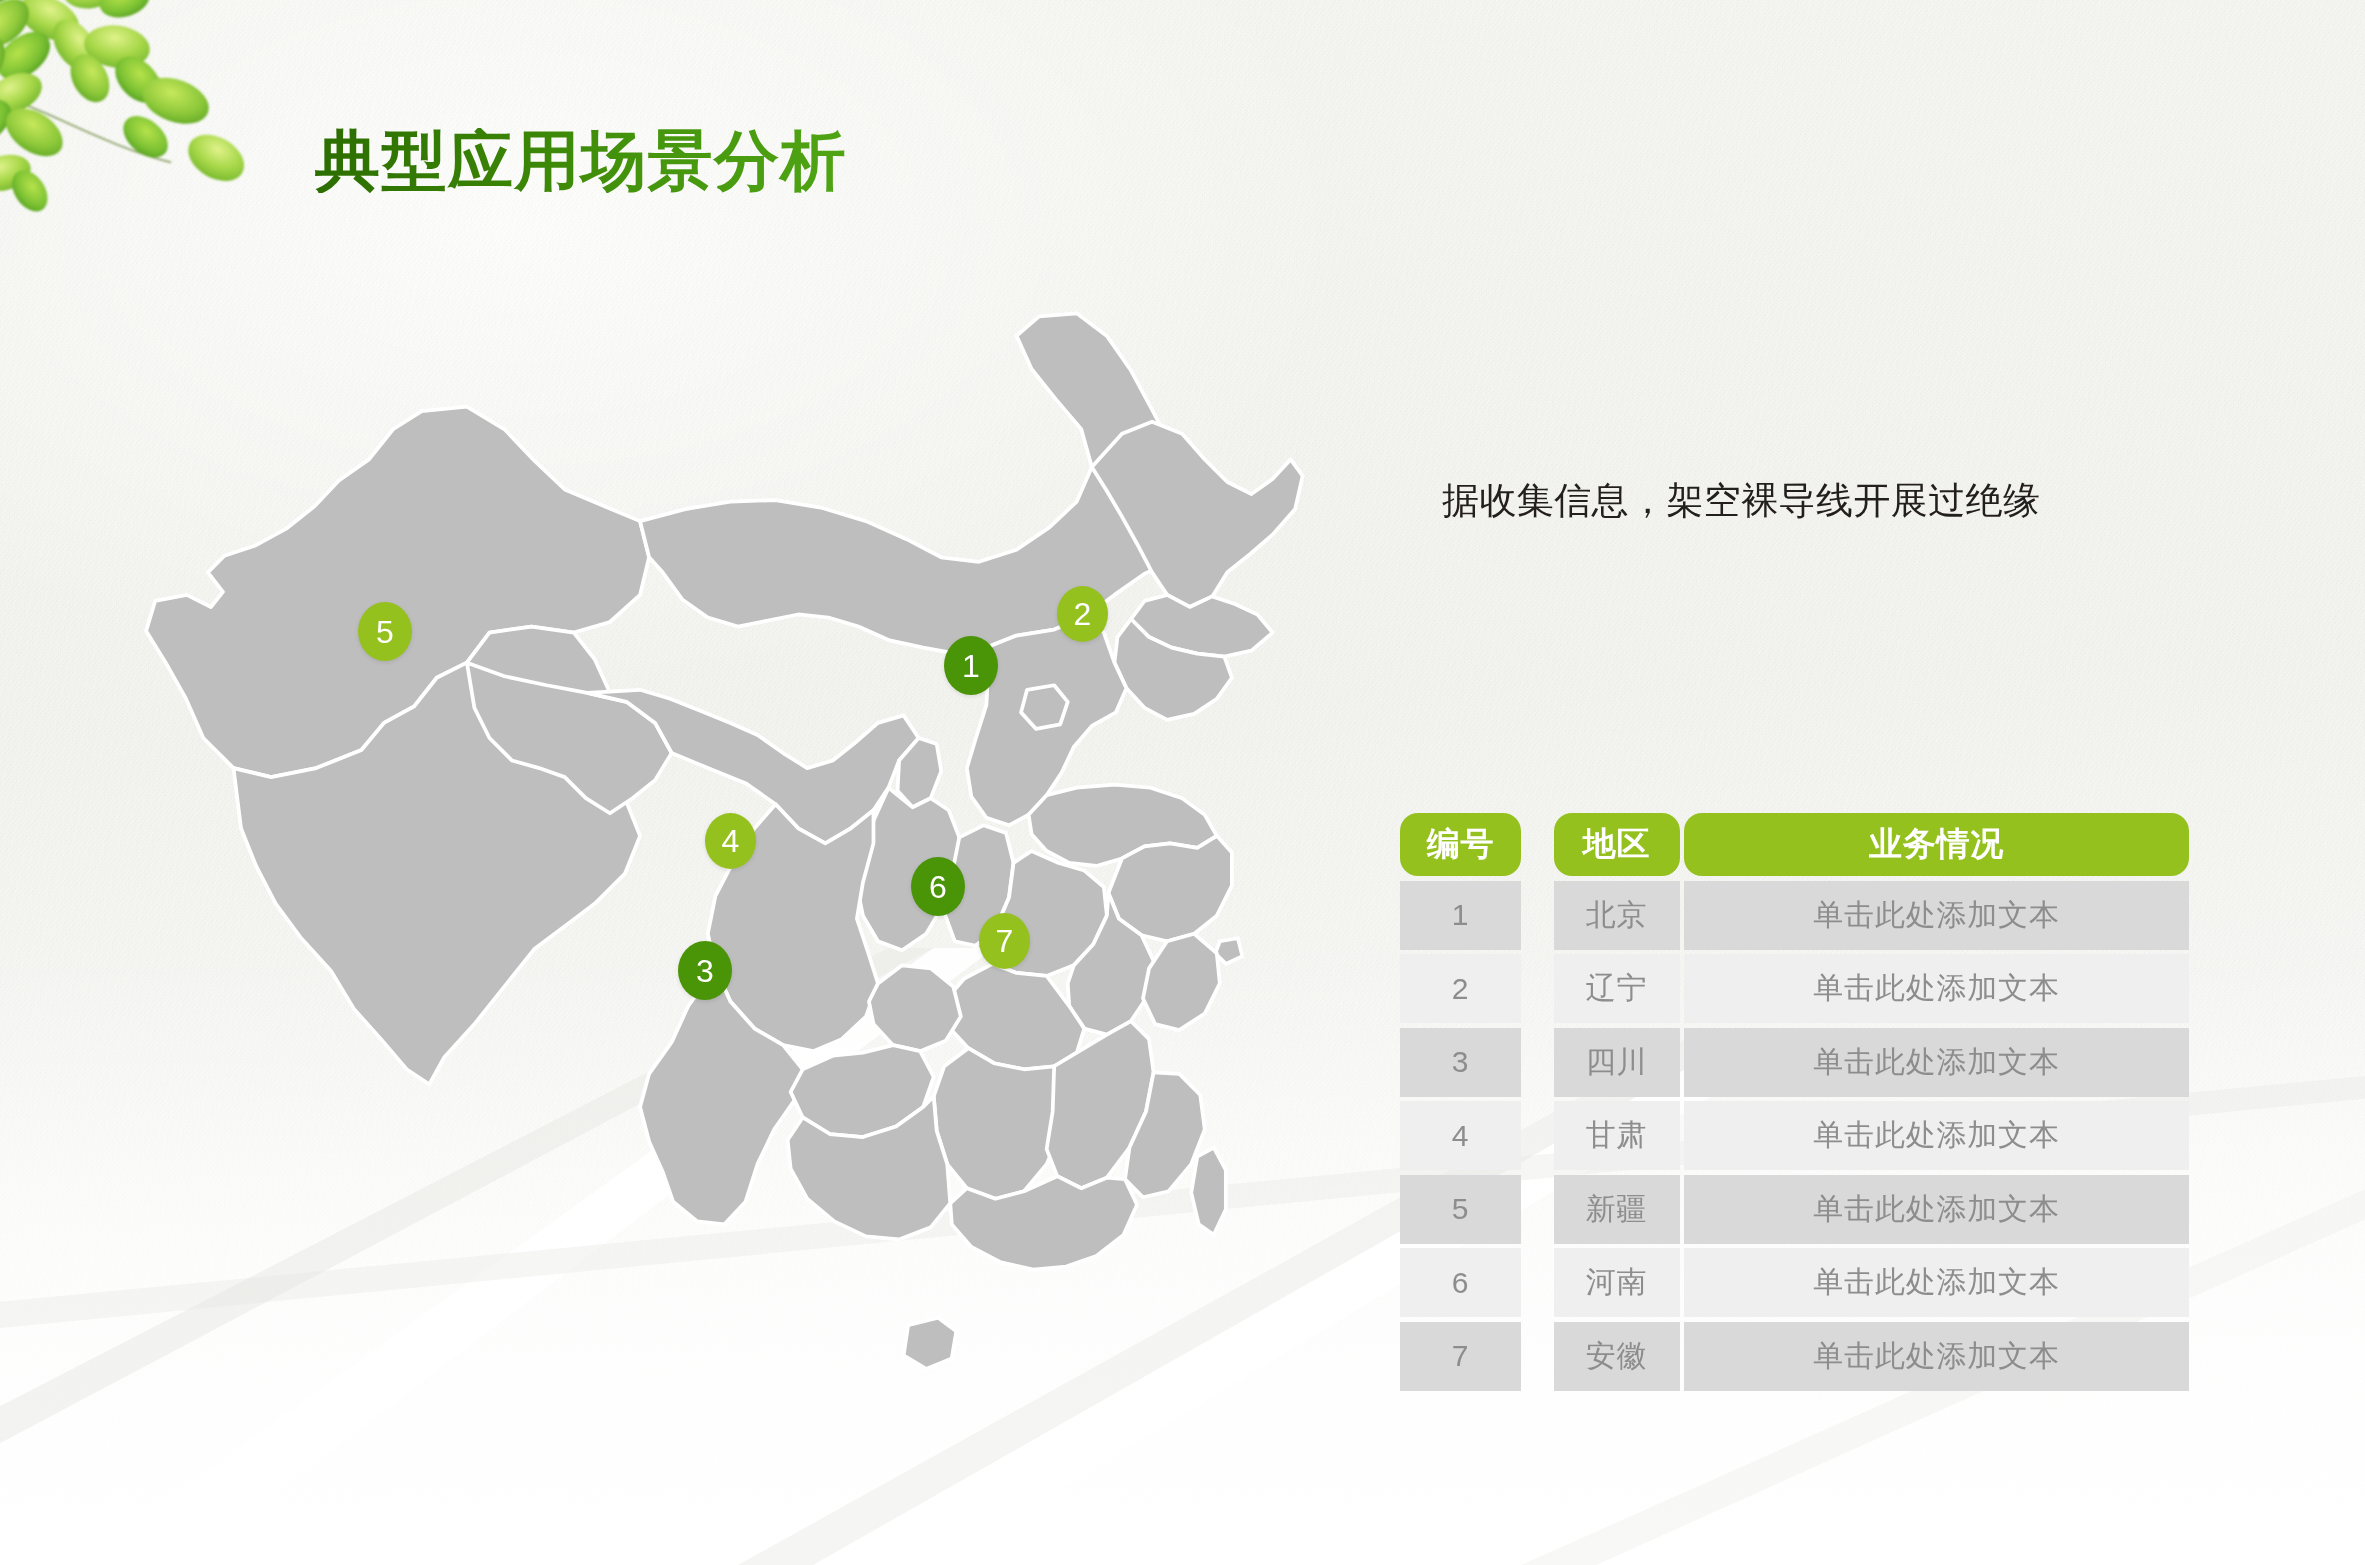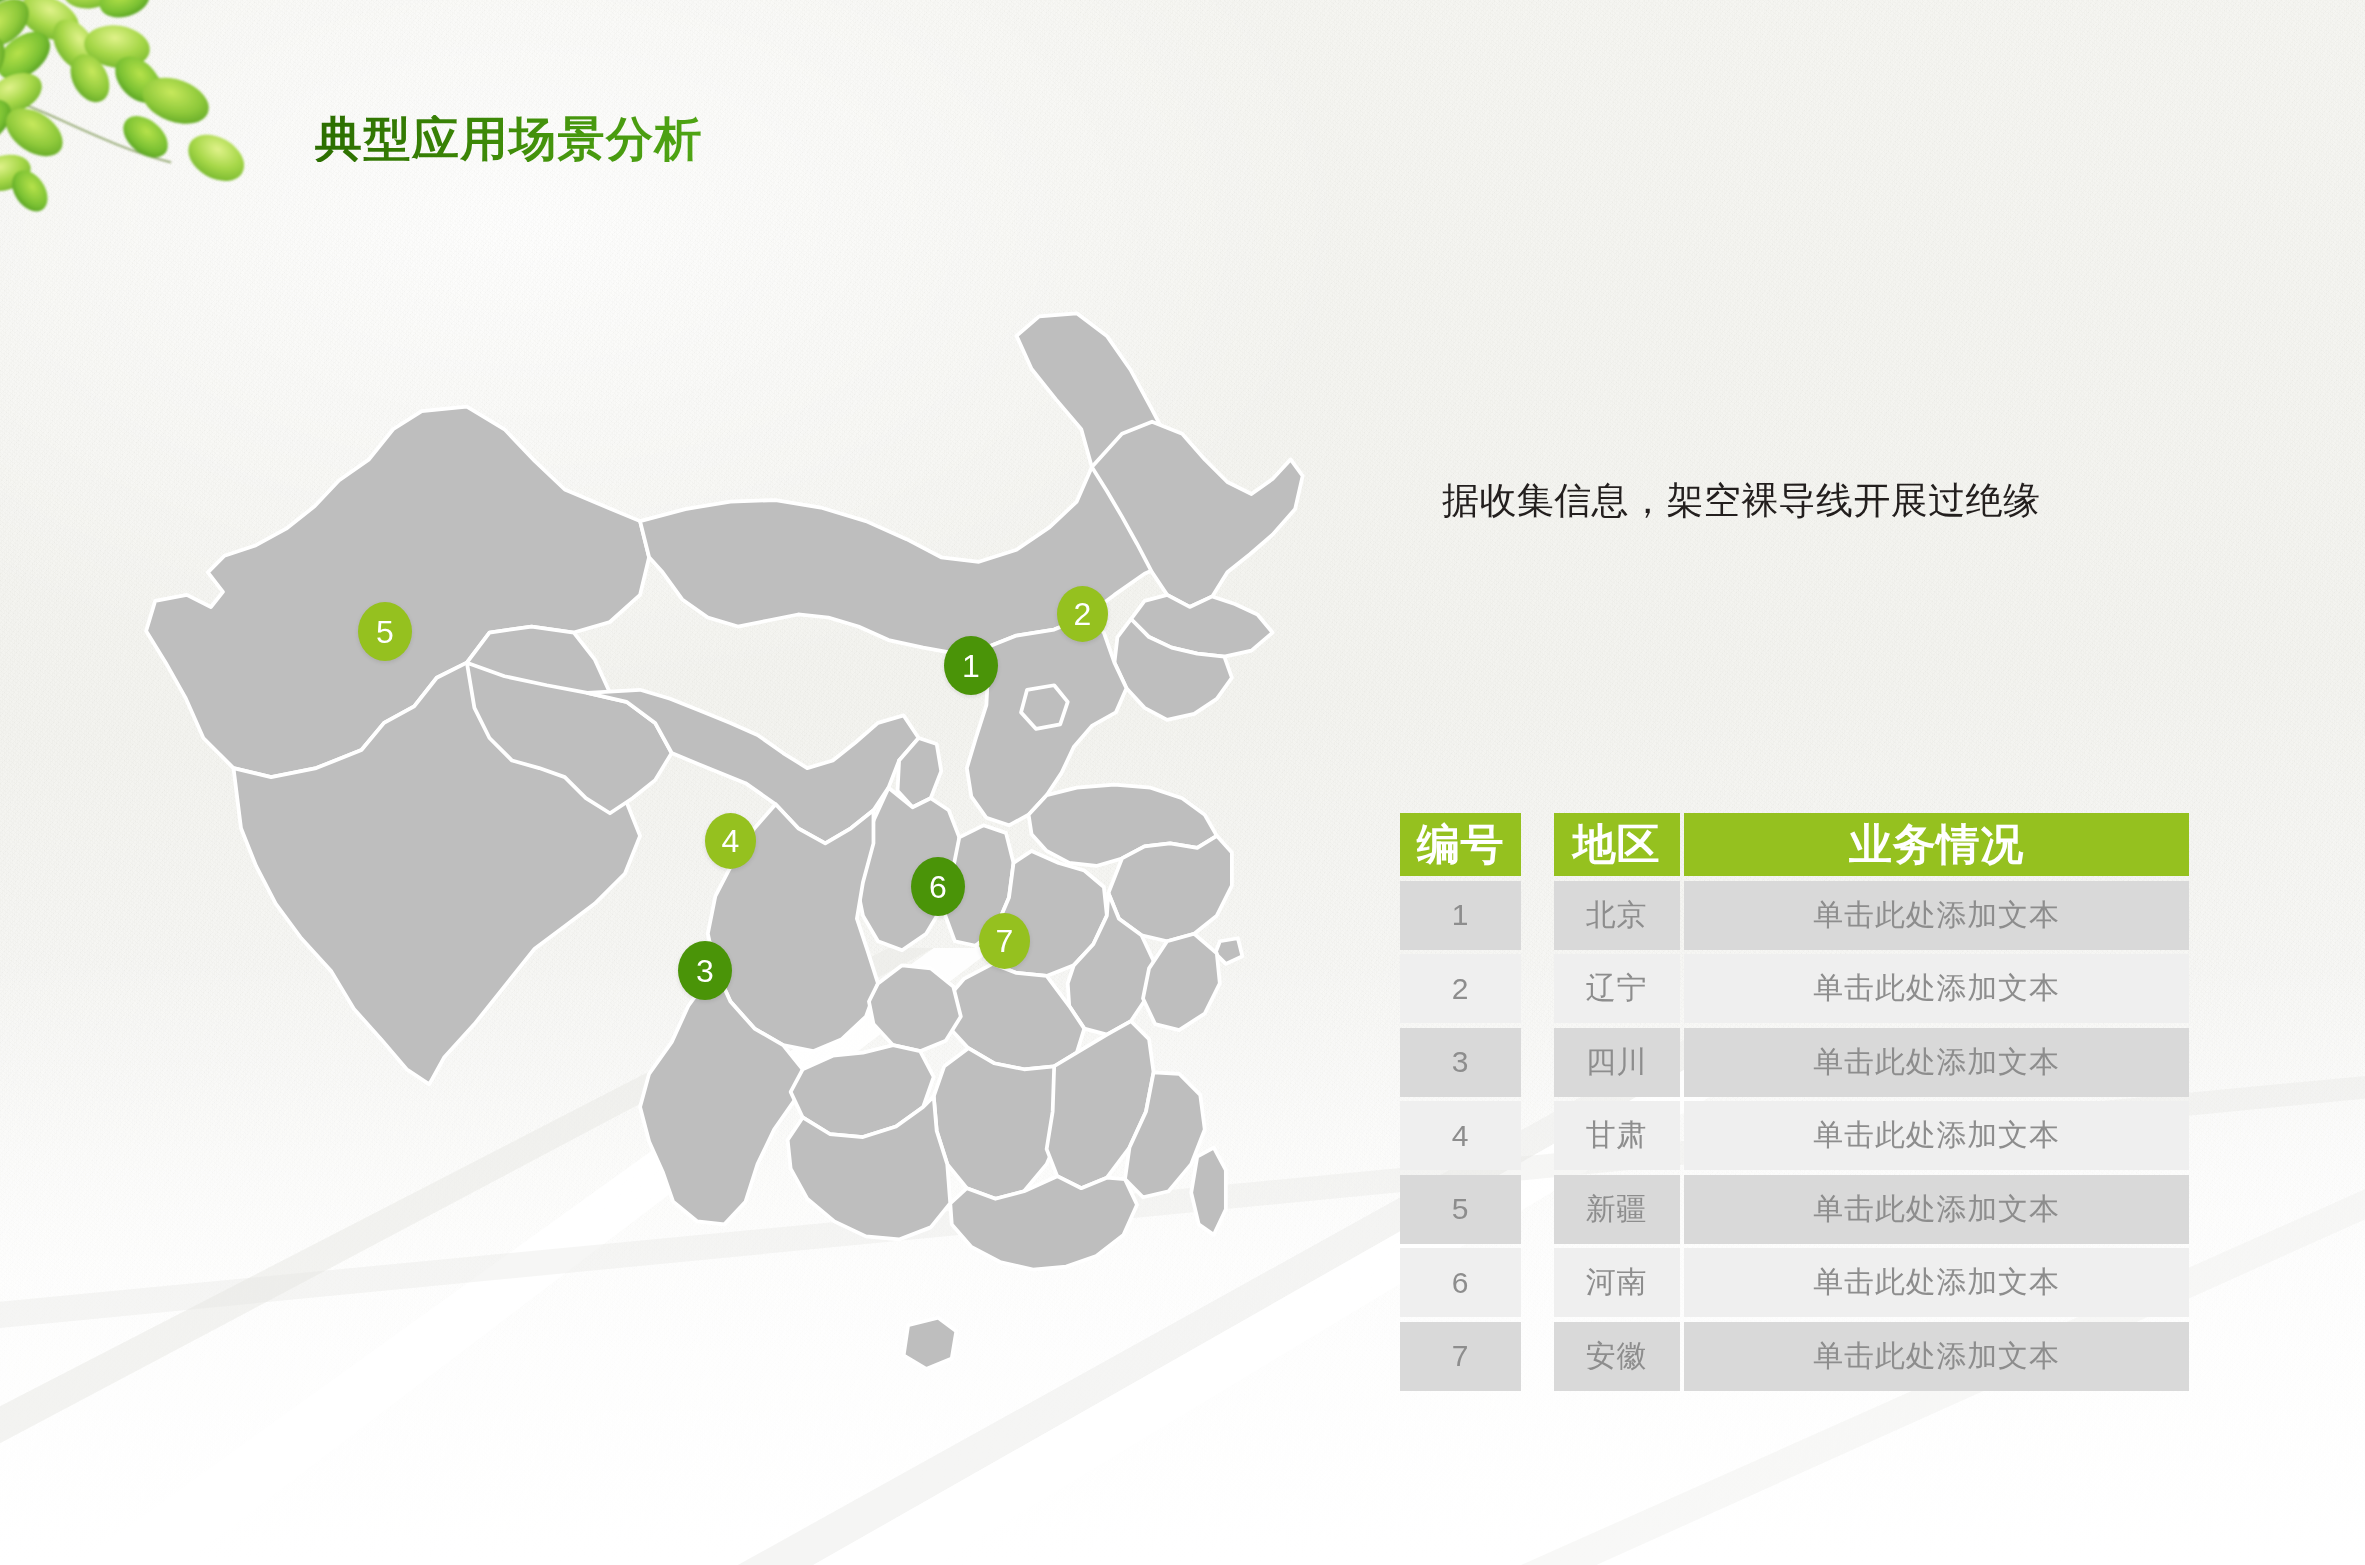--- a/index.html
+++ b/index.html
@@ -21,21 +21,21 @@
     background-image:
       repeating-linear-gradient(37deg, rgba(150,150,140,.055) 0px, rgba(150,150,140,.055) 0.8px, rgba(255,255,255,0) 0.8px, rgba(255,255,255,0) 3px),
       repeating-linear-gradient(-52deg, rgba(150,150,140,.045) 0px, rgba(150,150,140,.045) 0.8px, rgba(255,255,255,0) 0.8px, rgba(255,255,255,0) 3.8px),
       repeating-linear-gradient(88deg, rgba(140,140,130,.035) 0px, rgba(140,140,130,.035) 0.8px, rgba(255,255,255,0) 0.8px, rgba(255,255,255,0) 2.3px);
   }
   
   #floor{position:absolute;left:0;bottom:0;width:100%;height:617px;pointer-events:none;}
   
   #title{
     position:absolute;left:315px;top:84px;
-    font-size:47px;font-weight:bold;letter-spacing:1.5px;line-height:1;
+    font-size:65px;font-weight:bold;letter-spacing:1.5px;line-height:1;
     background:linear-gradient(95deg,#2b6d00 0%,#3a8406 38%,#45950d 62%,#4fa514 100%);
     -webkit-background-clip:text;background-clip:text;color:transparent;
     white-space:nowrap;
   }
   
   #leaves{position:absolute;left:-22.6px;top:-27px;width:301px;height:248px;}
   
   #map{position:absolute;left:113px;top:241px;width:1280px;height:1265px;}
   
   .marker{
@@ -52,21 +52,21 @@
     font-weight:500;letter-spacing:0.4px;
   }
   
   #tbl{position:absolute;left:1400px;top:813px;width:789px;}
   .trow{display:flex;margin-bottom:4.5px;}
   .trow:last-child{margin-bottom:0;}
   .cell{
     display:flex;align-items:center;justify-content:center;
     height:69px;font-size:30px;color:#8d8d8d;letter-spacing:0.8px;
   }
-  .head .cell{color:#fff;font-weight:bold;font-size:43px;height:63px;}
+  .head .cell{color:#fff;font-weight:bold;font-size:33px;height:63px;border-radius:18px;}
   .c1{width:121px;margin-right:4.5px;}
   .c2{width:126px;margin-right:4.5px;margin-left:28px;}
   .c3{flex:1;}
   .bg-dark{background:#d9d9d9;}
   .bg-light{background:#efefef;}
   .bg-green{background:#95c11f;}
 </style>
 </head>
 <body>
 

